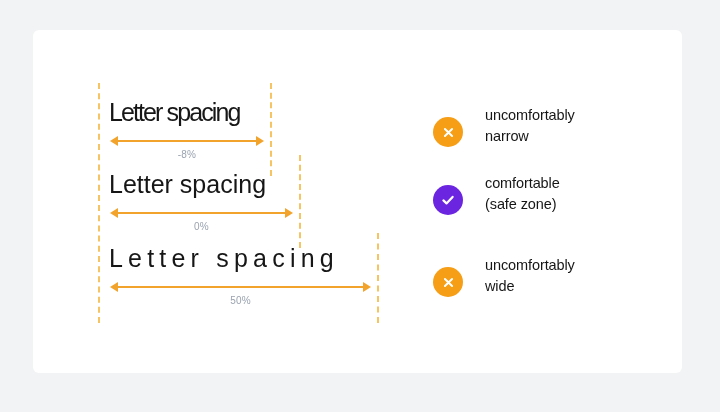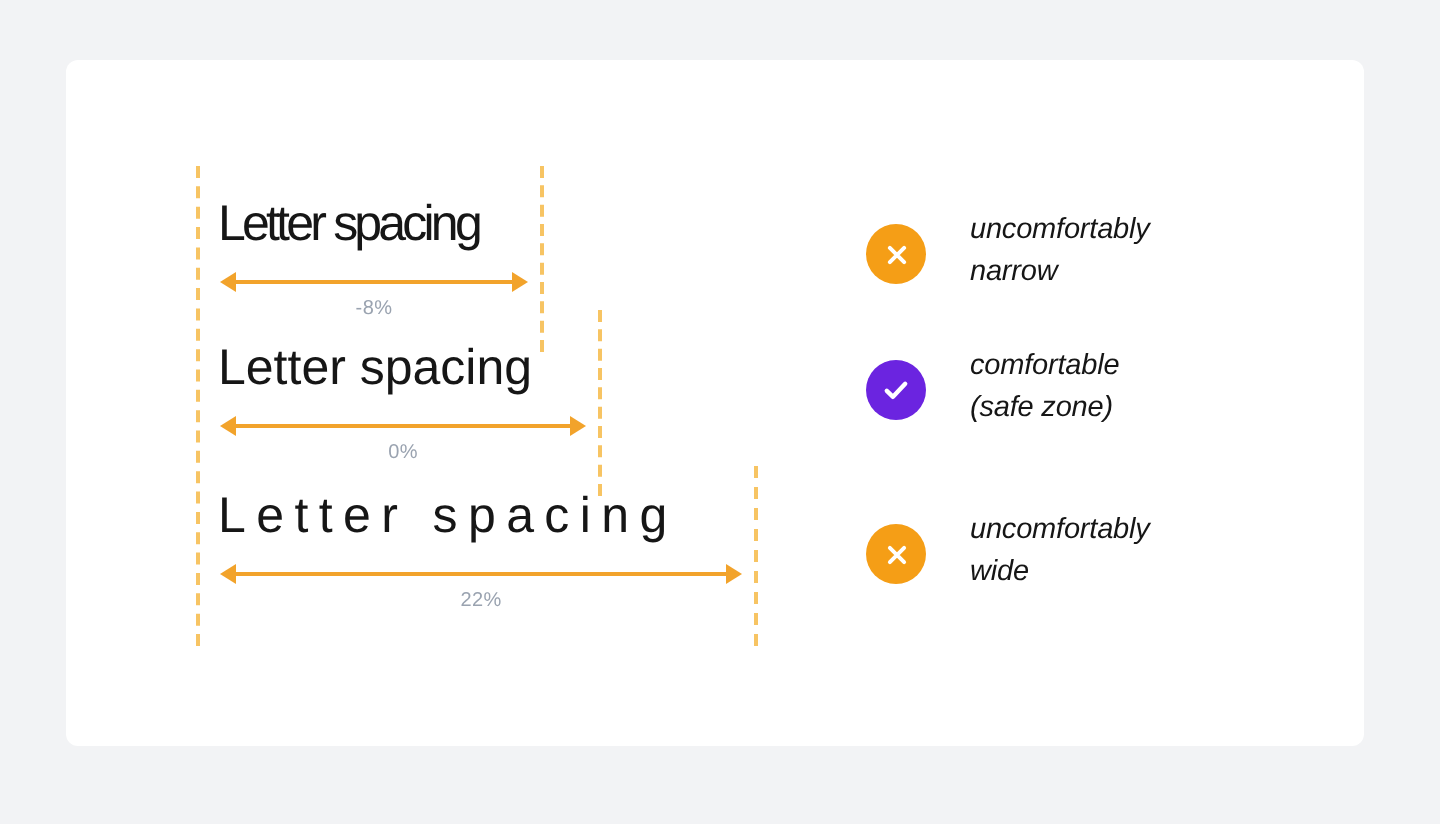--- a/index.html
+++ b/index.html
@@ -133,22 +133,21 @@
   #legend {
     position: absolute;
     left: 400px;  
     top: 75px;
     width: 210px;
   }
   .legend-item {
     position: absolute;
     left: 0;
     display: flex;
-    align-items: center;
-    font-style: italic;
+    align-items: flex-end;
   }
   .legend-item.i0 { top: 0px; }
   .legend-item.i1 { top: 68px; }
   .legend-item.i2 { top: 150px; }
 
   .badge {
     flex: 0 0 auto;
     width: 30px;
     height: 30px;
     border-radius: 50%;
@@ -205,21 +204,21 @@
         <div class="pct">0%</div>
       </div>
 
       <div class="row r3">
         <div class="sample">Letter spacing</div>
         <div class="measure">
           <span class="head left"></span>
           <span class="shaft"></span>
           <span class="head right"></span>
         </div>
-        <div class="pct">22%</div>
+        <div class="pct">50%</div>
       </div>
 
     </div>
 
     <div id="legend">
 
       <div class="legend-item i0">
         <span class="badge warn">
           <svg width="15" height="15" viewBox="0 0 16 16" aria-hidden="true">
             <path d="M4.2 4.2 L11.8 11.8 M11.8 4.2 L4.2 11.8" stroke="#ffffff" stroke-width="2.1" stroke-linecap="round" fill="none"></path>

